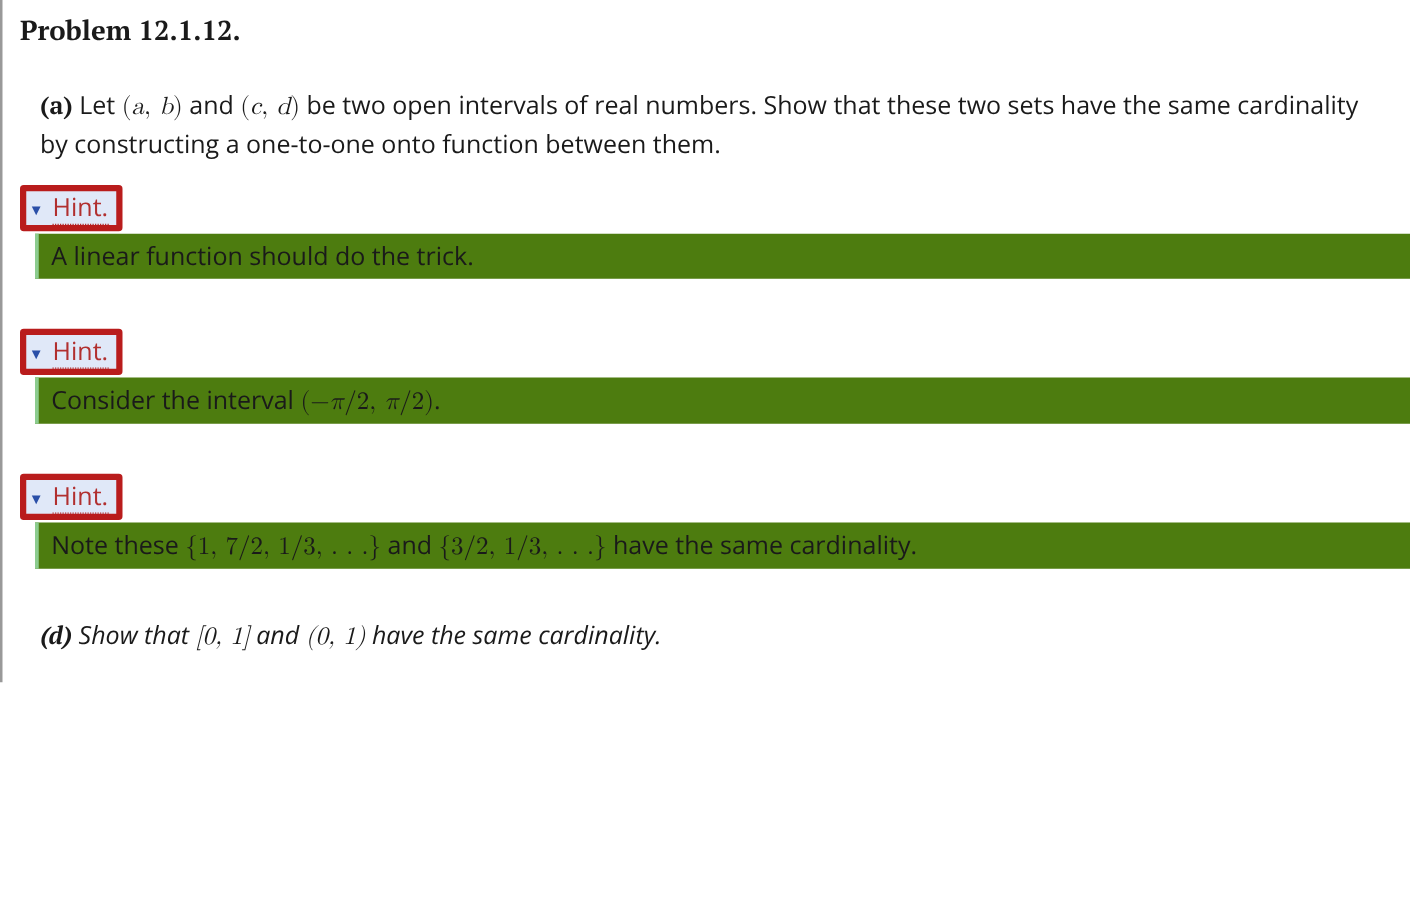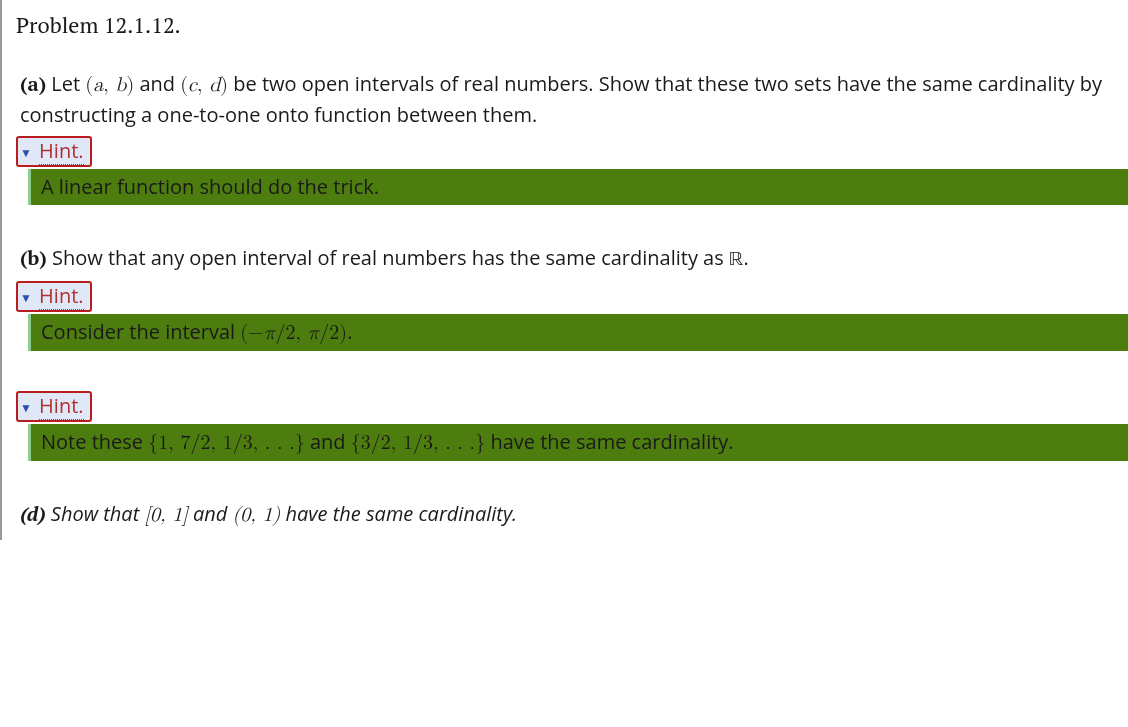--- a/index.html
+++ b/index.html
@@ -12,39 +12,39 @@
       width: 1128px;
       line-height: 1.5;
     }
     .problem {
       border-left: 2px solid #999;
       padding: 8px 6px 6px 14px;
       margin: 0;
     }
     .problem-title {
       font-family: 'PT Serif', Georgia, serif;
-      font-weight: 400;
+      font-weight: 700;
       font-size: 22px;
       margin: 0 0 28px 0;
     }
     .part {
       margin-bottom: 38px;
     }
     .part:last-child { margin-bottom: 4px; font-style: italic; }
     .part-label {
       font-family: 'PT Serif', Georgia, serif;
       font-weight: 700;
     }
     .part-text {
-      margin: 4px;
+      margin: 16px;
     }
     .summary {
       display: inline-block;
       background: #e0e8f8;
-      border: 2px solid #b91c1c;
+      border: 5px solid #b91c1c;
       border-radius: 3px;
       padding: 0 6px 1px 2px;
       cursor: pointer;
       line-height: 1.3;
       margin-top: 2px;
     }
     .summary .tri {
       color: #2a4fa8;
       font-size: 12px;
       margin-right: 2px;
@@ -83,23 +83,20 @@
     <div class="summary">
       <span class="tri">▼</span>
       <span class="link">Hint.</span>
     </div>
     <div class="hint">
       <span>A linear function should do the trick.</span>
     </div>
   </div>
 
   <div class="part">
-    <p class="part-text">
-      <span class="part-label">(b)</span><span>  Show that any open interval of real numbers has the same cardinality as </span><span class="math bb">ℝ</span><span>.</span>
-    </p>
     <div class="summary">
       <span class="tri">▼</span>
       <span class="link">Hint.</span>
     </div>
     <div class="hint">
       <span>Consider the interval </span><span class="math">(−<span class="mi">π</span>/2, <span class="mi">π</span>/2)</span><span>.</span>
     </div>
   </div>
 
   <div class="part">

